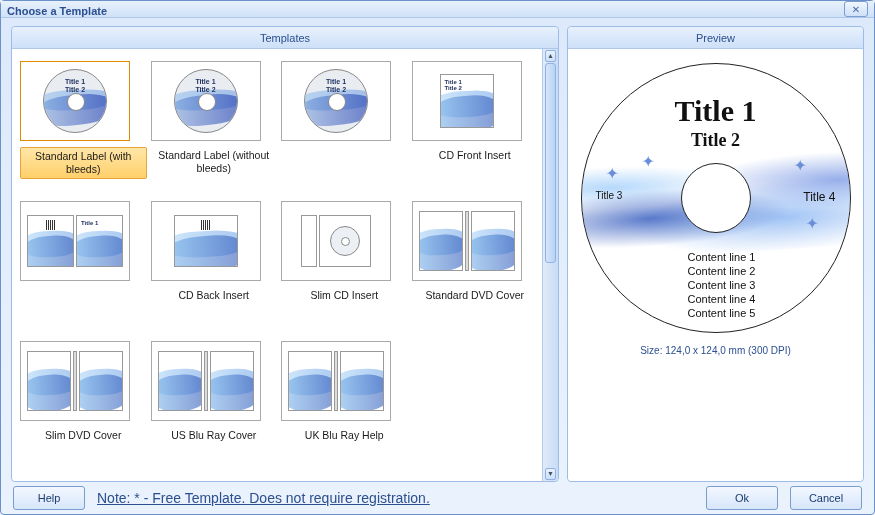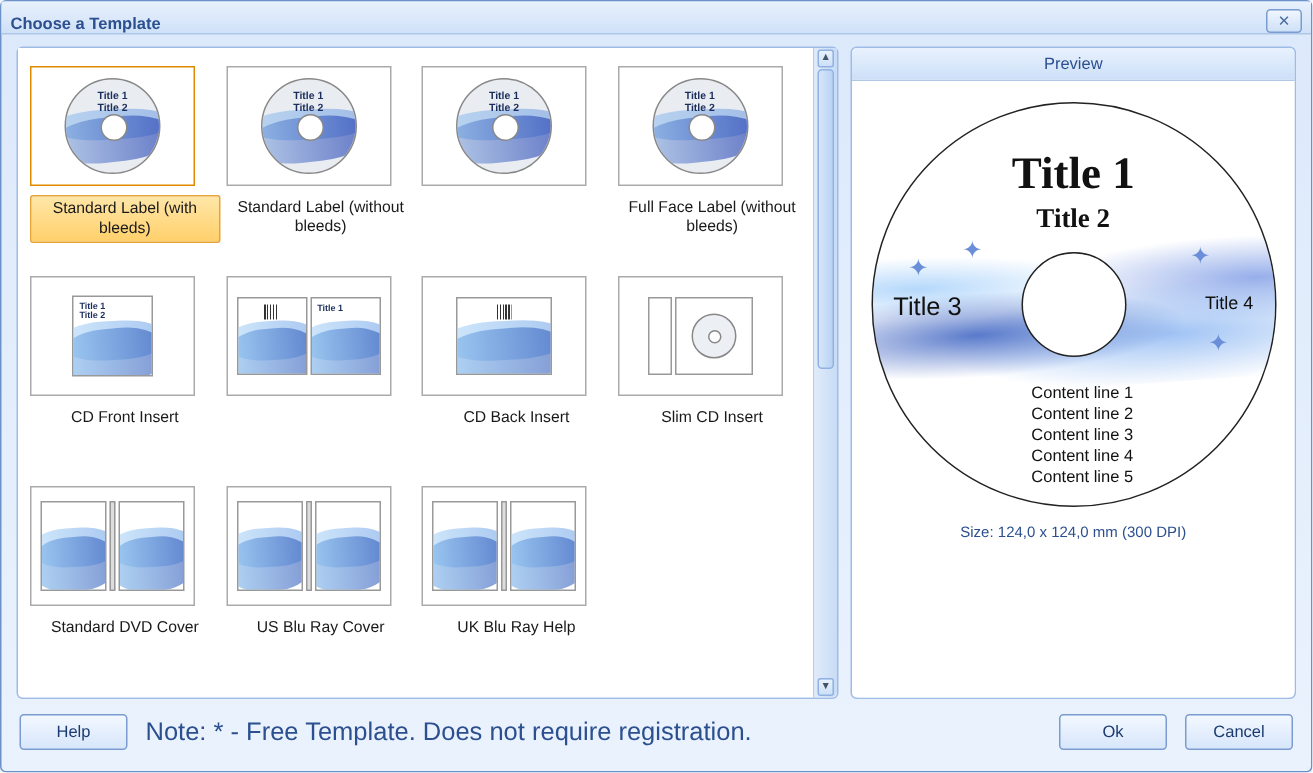--- a/index.html
+++ b/index.html
@@ -207,21 +207,21 @@
   }
   .big-disc .hole {
     position:absolute; top:50%; left:50%; width:70px; height:70px;
     margin:-35px 0 0 -35px; background:#fff; border:1px solid #222; border-radius:50%;
     z-index:5;
   }
   .big-disc .t1 { position:absolute; top:30px; left:0; right:0; text-align:center;
     font-size:30px; font-weight:900; font-family: Georgia, serif; color:#111;}
   .big-disc .t2 { position:absolute; top:66px; left:0; right:0; text-align:center;
     font-size:18px; font-weight:bold; font-family: Georgia, serif; color:#111;}
-  .big-disc .t3 { position:absolute; top:126px; left:14px; font-size:17px; color:#111;}
+  .big-disc .t3 { position:absolute; top:126px; left:14px; font-size:10px; color:#111;}
   .big-disc .t4 { position:absolute; top:126px; right:14px; font-size:12px; color:#111;text-align:center;}
   .big-disc .cl { position:absolute; top:186px; left:12px; right:0; text-align:center;
     font-size:11px; color:#111; line-height:14px;}
   .big-disc .bwave {
     position:absolute; left:-30px; right:-30px; top:110px; height:80px;
     background: radial-gradient(ellipse 200px 40px at 30% 50%, rgba(50,90,190,.8), transparent 70%),
                 radial-gradient(ellipse 220px 50px at 70% 60%, rgba(120,170,240,.7), transparent 70%);
     transform: rotate(-4deg);
   }
   .big-disc .bwave2 {
@@ -238,37 +238,38 @@
   .footer {
     height: 44px;
     display:flex; align-items:center; padding: 0 12px 8px 12px; gap:12px;
   }
   .btn {
     min-width: 72px; height:24px; padding:0 12px;
     background: linear-gradient(to bottom,#f3f8ff,#d7e6fb);
     border:1px solid #7a9cd0; border-radius:3px;
     color:#1a3a70; font-size:11px; cursor:pointer;
   }
-  .note { color:#2b4f8f; font-size:17px; }
+  .note { color:#2b4f8f; font-size:14px;text-decoration:underline; }
   .spacer{flex:1;}
 </style>
 </head>
 <body>
 
 <div class="dialog">
   <div class="titlebar">
     <span class="titlebar-text">Choose a Template</span>
     <div class="close-btn">
       <span>✕</span>
     </div>
   </div>
 
   <div class="body">
 
     <div class="panel templates-panel">
+      <div class="panel-header">Templates</div>
       <div class="grid-wrap">
         <div class="grid" id="grid">
             <div class="item selected">
               <div class="thumb">
                 <div class="disc">
                   <div class="wave2"></div>
                   <div class="wave"></div>
                   <div class="tt">Title 1<br>Title 2</div>
                 </div>
               </div>
@@ -288,30 +289,20 @@
               <div class="thumb">
                 <div class="disc">
                   <div class="wave2"></div>
                   <div class="wave"></div>
                   <div class="tt">Title 1<br>Title 2</div>
                 </div>
               </div>
             </div>
             <div class="item">
               <div class="thumb">
-                <div class="disc">
-                  <div class="wave2"></div>
-                  <div class="wave"></div>
-                  <div class="tt">Title 1<br>Title 2</div>
-                </div>
-              </div>
-              <div class="item-label">Full Face Label (without bleeds)</div>
-            </div>
-            <div class="item">
-              <div class="thumb">
                 <div class="insert" style="width:54px;height:54px">
                   <div class="page">
                     <div class="pt">Title 1<br>Title 2</div>
                     <div class="wv2"></div>
                     <div class="wv"></div>
                   </div>
                 </div>
               </div>
               <div class="item-label">CD Front Insert</div>
             </div>
@@ -362,20 +353,36 @@
                     <div class="wv"></div>
                   </div>
                   <div class="page" style="flex:0 0 4px;background:#ddd"></div>
                   <div class="page">
                     <div class="wv2"></div>
                     <div class="wv"></div>
                   </div>
                 </div>
               </div>
               <div class="item-label">Standard DVD Cover</div>
+            </div>
+            <div class="item">
+              <div class="thumb">
+                <div class="insert" style="width:96px;height:60px">
+                  <div class="page">
+                    <div class="wv2"></div>
+                    <div class="wv"></div>
+                  </div>
+                  <div class="page" style="flex:0 0 4px;background:#ddd"></div>
+                  <div class="page">
+                    <div class="wv2"></div>
+                    <div class="wv"></div>
+                  </div>
+                </div>
+              </div>
+              <div class="item-label">Slim DVD Cover</div>
             </div>
             <div class="item">
               <div class="thumb">
                 <div class="insert" style="width:96px;height:60px">
                   <div class="page">
                     <div class="wv2"></div>
                     <div class="wv"></div>
                   </div>
                   <div class="page" style="flex:0 0 4px;background:#ddd"></div>
                   <div class="page">

